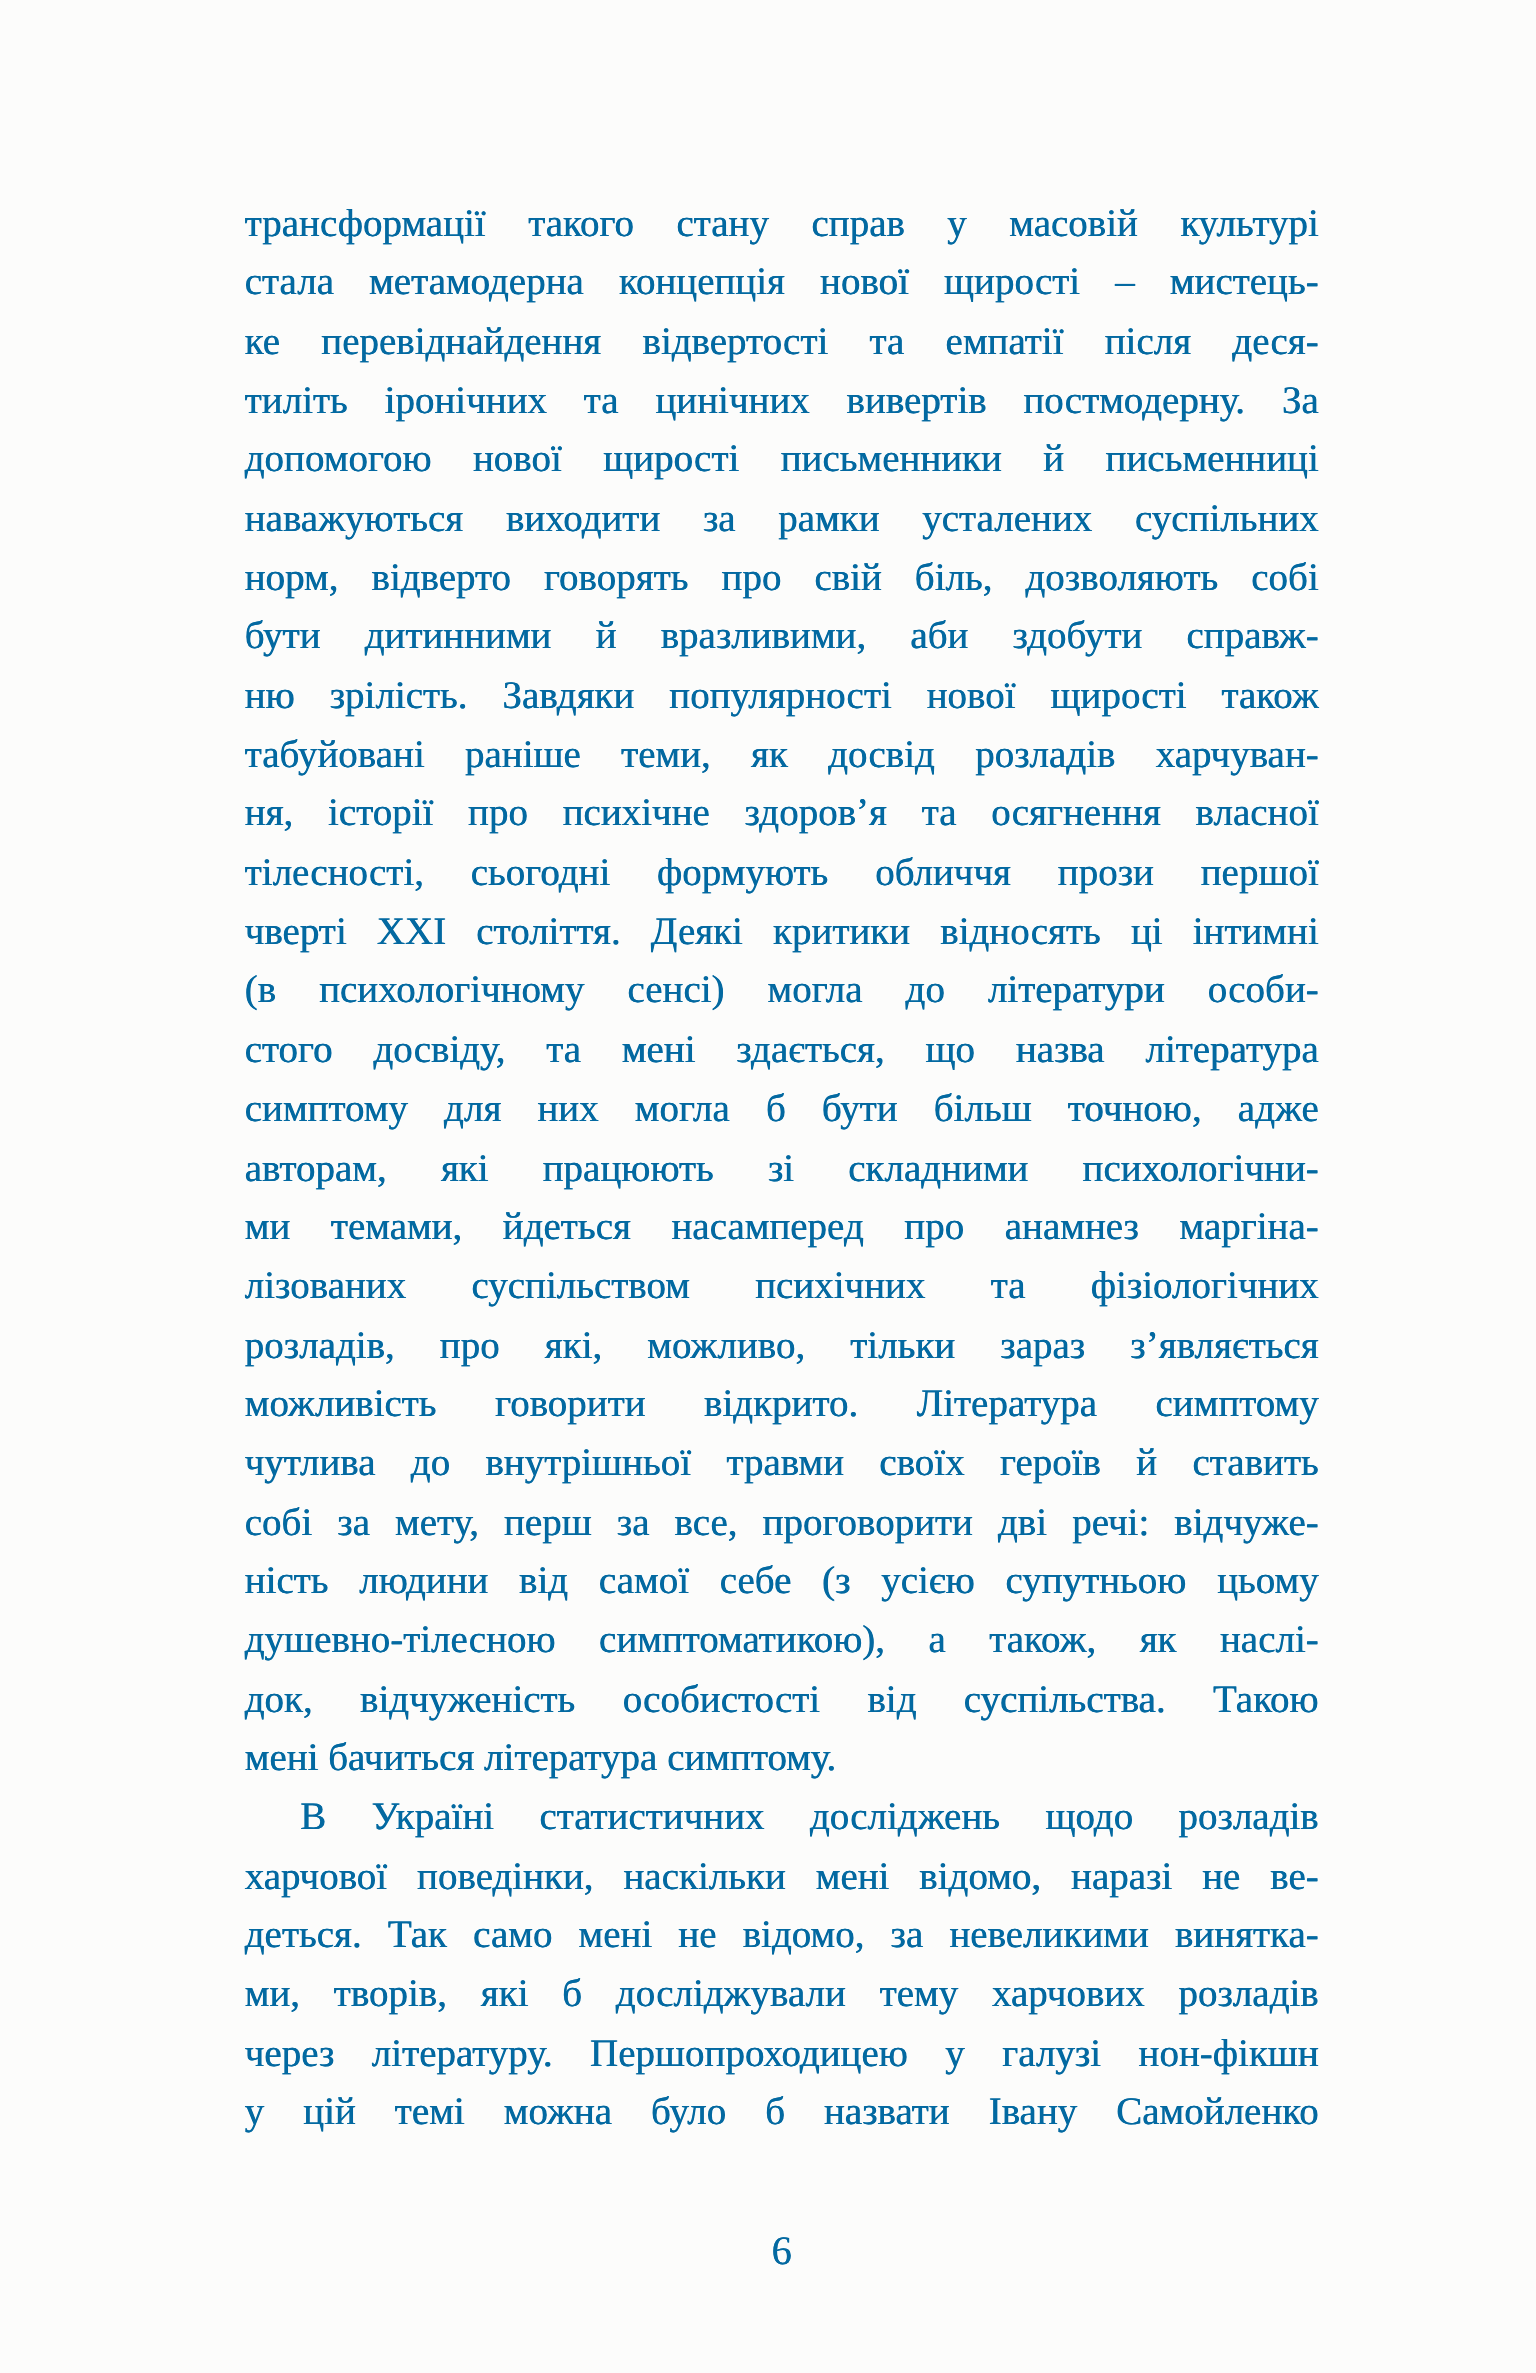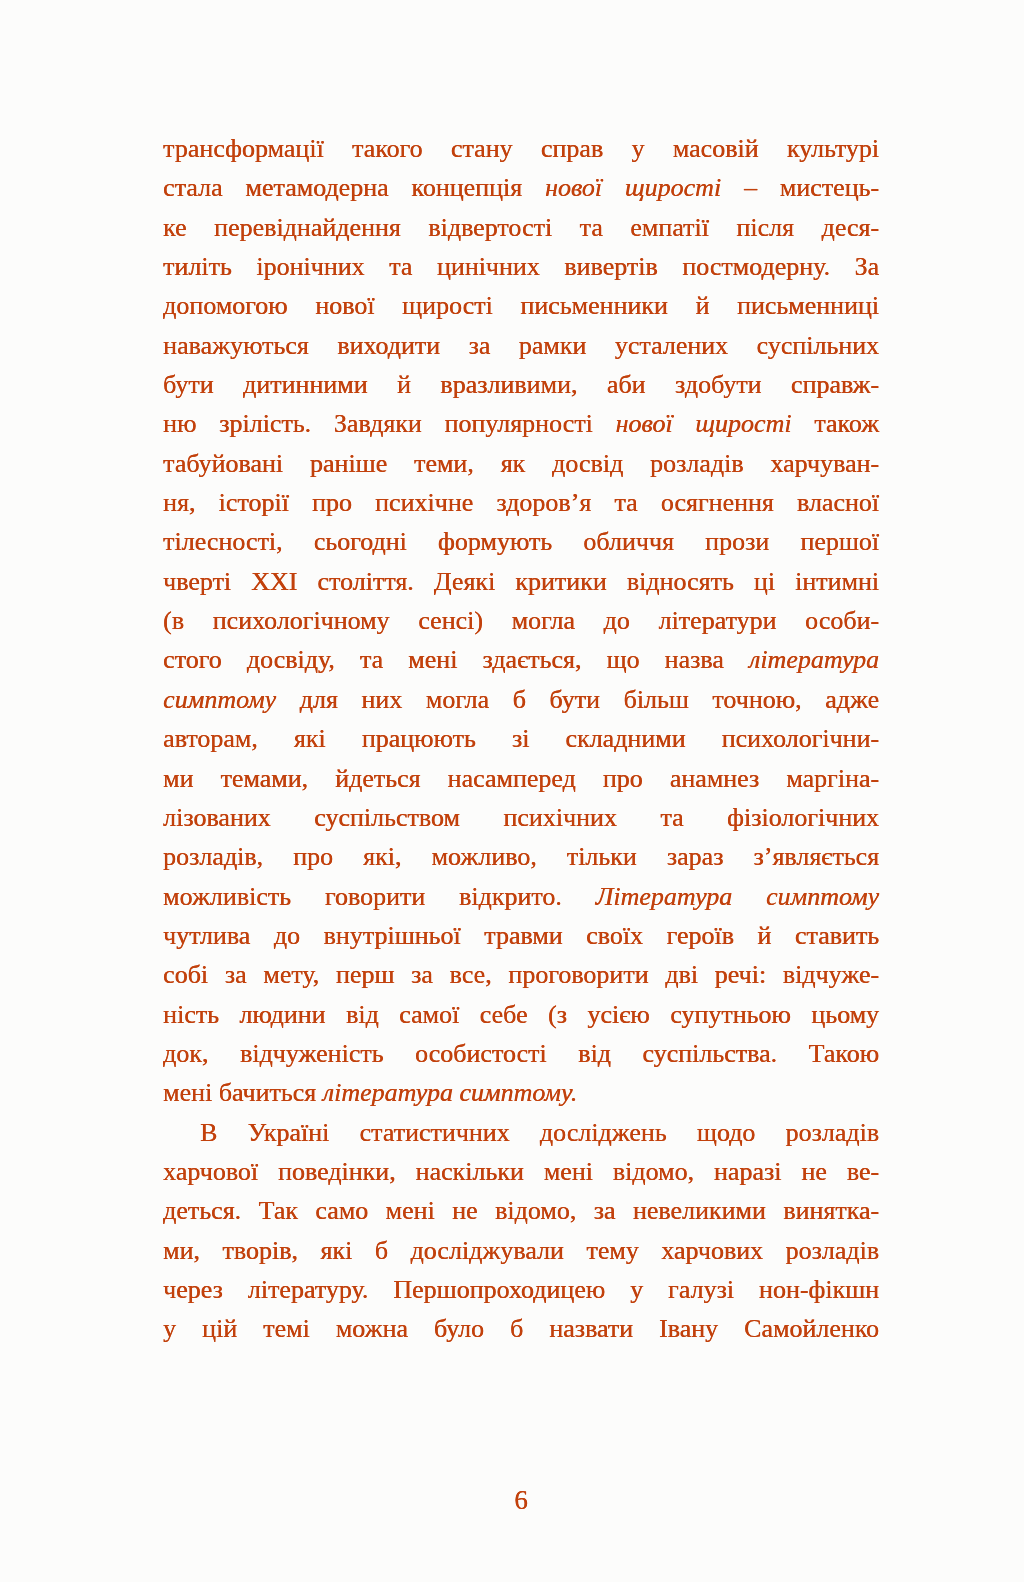--- a/index.html
+++ b/index.html
@@ -40,61 +40,62 @@
   }
   .line.left {
     text-align: right;
     text-align-last: left;
     -moz-text-align-last: left;
   }
   .line.indent {
     text-indent: 37px;
   }
   .seg.italic {
-    font-style: italic;
   }
   .page-number {
     position: absolute;
     left: 163px;
     top: 1484px;
     width: 716px;
     text-align: center;
     font-size: 27px;
     line-height: 32px;
     text-shadow: 0.25px 0 0 currentColor;
   }
 </style>
 </head>
 <body>
 
-<div class="page" style="background: rgb(252, 252, 251); color: #c2410c;">
+<div class="page" style="background: rgb(252, 252, 251); color: #0369a1;">
   <div class="text-block">
       <div class="line"><span class="seg">трансформації такого стану справ у масовій культурі</span></div>
       <div class="line"><span class="seg">стала метамодерна концепція </span><span class="seg italic">нової щирості</span><span class="seg"> – мистець-</span></div>
       <div class="line"><span class="seg">ке перевіднайдення відвертості та емпатії після деся-</span></div>
       <div class="line"><span class="seg">тиліть іронічних та цинічних вивертів постмодерну. За</span></div>
       <div class="line"><span class="seg">допомогою нової щирості письменники й письменниці</span></div>
       <div class="line"><span class="seg">наважуються виходити за рамки усталених суспільних</span></div>
+      <div class="line"><span class="seg">норм, відверто говорять про свій біль, дозволяють собі</span></div>
       <div class="line"><span class="seg">бути дитинними й вразливими, аби здобути справж-</span></div>
       <div class="line"><span class="seg">ню зрілість. Завдяки популярності </span><span class="seg italic">нової щирості</span><span class="seg"> також</span></div>
       <div class="line"><span class="seg">табуйовані раніше теми, як досвід розладів харчуван-</span></div>
       <div class="line"><span class="seg">ня, історії про психічне здоров’я та осягнення власної</span></div>
       <div class="line"><span class="seg">тілесності, сьогодні формують обличчя прози першої</span></div>
       <div class="line"><span class="seg">чверті XXI століття. Деякі критики відносять ці інтимні</span></div>
       <div class="line"><span class="seg">(в психологічному сенсі) могла до літератури особи-</span></div>
       <div class="line"><span class="seg">стого досвіду, та мені здається, що назва </span><span class="seg italic">література</span></div>
       <div class="line"><span class="seg italic">симптому</span><span class="seg"> для них могла б бути більш точною, адже</span></div>
       <div class="line"><span class="seg">авторам, які працюють зі складними психологічни-</span></div>
       <div class="line"><span class="seg">ми темами, йдеться насамперед про анамнез маргіна-</span></div>
       <div class="line"><span class="seg">лізованих суспільством психічних та фізіологічних</span></div>
       <div class="line"><span class="seg">розладів, про які, можливо, тільки зараз з’являється</span></div>
       <div class="line"><span class="seg">можливість говорити відкрито. </span><span class="seg italic">Література симптому</span></div>
       <div class="line"><span class="seg">чутлива до внутрішньої травми своїх героїв й ставить</span></div>
       <div class="line"><span class="seg">собі за мету, перш за все, проговорити дві речі: відчуже-</span></div>
       <div class="line"><span class="seg">ність людини від самої себе (з усією супутньою цьому</span></div>
+      <div class="line"><span class="seg">душевно-тілесною симптоматикою), а також, як наслі-</span></div>
       <div class="line"><span class="seg">док, відчуженість особистості від суспільства. Такою</span></div>
       <div class="line left"><span class="seg">мені бачиться </span><span class="seg italic">література симптому.</span></div>
       <div class="line indent"><span class="seg">В Україні статистичних досліджень щодо розладів</span></div>
       <div class="line"><span class="seg">харчової поведінки, наскільки мені відомо, наразі не ве-</span></div>
       <div class="line"><span class="seg">деться. Так само мені не відомо, за невеликими винятка-</span></div>
       <div class="line"><span class="seg">ми, творів, які б досліджували тему харчових розладів</span></div>
       <div class="line"><span class="seg">через літературу. Першопроходицею у галузі нон-фікшн</span></div>
       <div class="line"><span class="seg">у цій темі можна було б назвати Івану Самойленко</span></div>
     </div>
   <div class="page-number">6</div>

